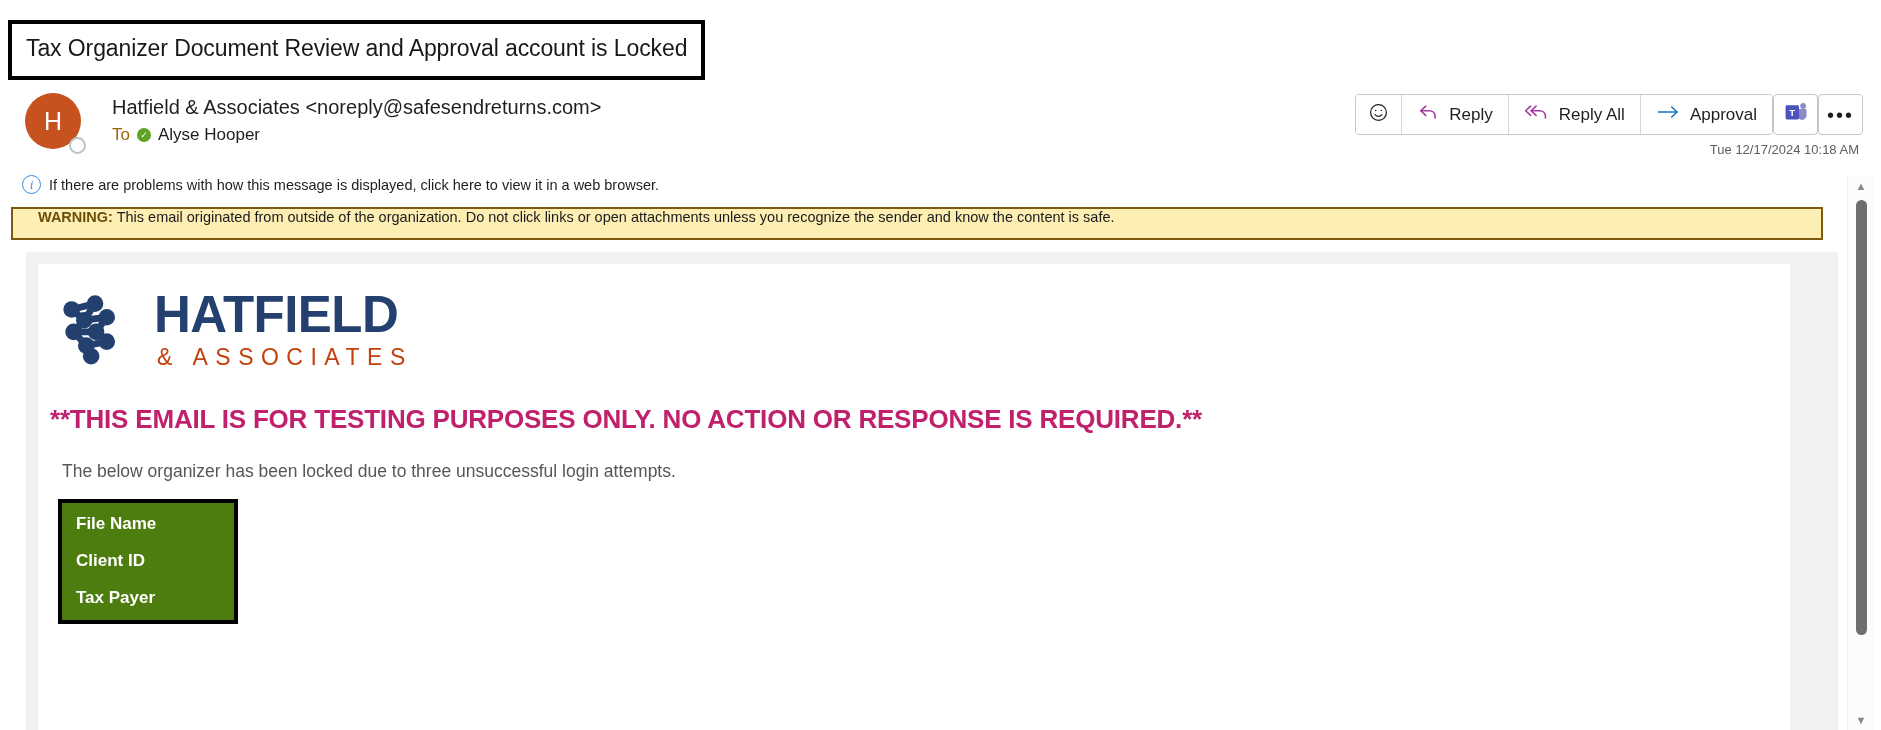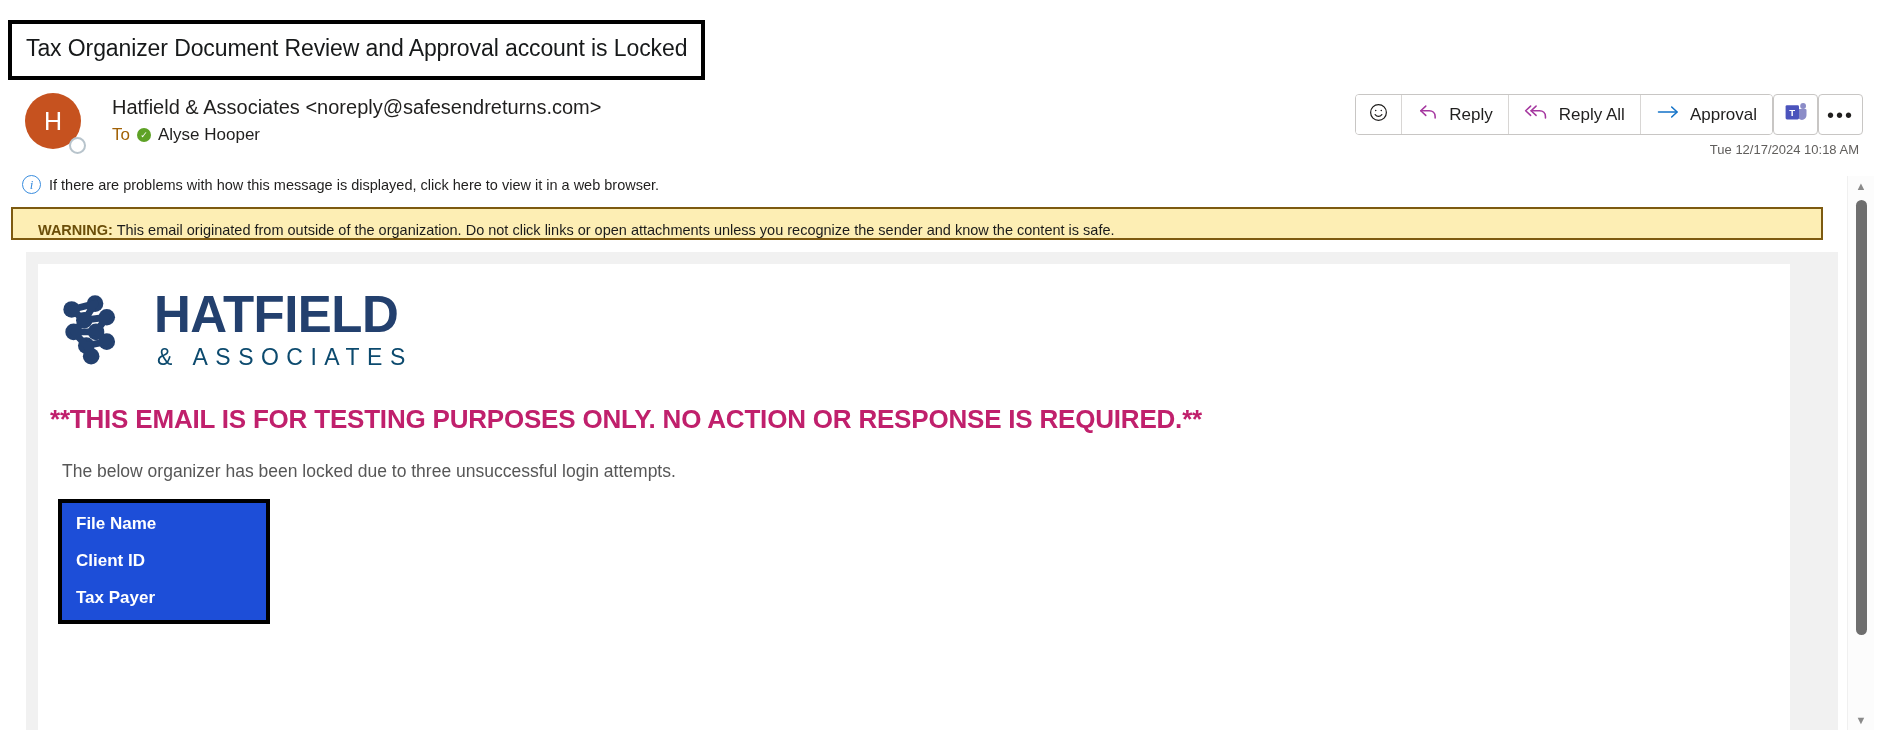--- a/index.html
+++ b/index.html
@@ -104,21 +104,21 @@
     display:flex;align-items:center;justify-content:center;
     font-size:13px;font-style:italic;font-family:"Liberation Serif",serif;
     box-sizing:border-box;flex:none;
   }
 
   
   #warning-banner{
     position:absolute;left:11px;top:207px;width:1812px;height:33px;
     background:#fdeeb4;border:2px solid #7d5a10;
     box-sizing:border-box;
-    display:flex;align-items:flex-end;padding-left:25px;
+    display:flex;align-items:flex-start;padding-left:25px;
   }
   #warning-text{font-size:14.5px;color:#1b1b1b;}
   #warning-label{font-weight:bold;color:#6b4e09;}
 
   
   #body-frame{
     position:absolute;left:11px;top:252px;width:1812px;height:478px;
     background:#f1f1f1;
     box-sizing:border-box;
     padding:12px 48px 0 12px;
@@ -137,21 +137,21 @@
     display:flex;align-items:center;gap:18px;
     margin-left:20px;
   }
   #logo-mark{flex:none;}
   #logo-words{display:flex;flex-direction:column;line-height:1;}
   #logo-main{
     font-size:51px;font-weight:bold;color:#23406e;
     letter-spacing:-0.5px;font-family:"Liberation Sans", sans-serif;
   }
   #logo-sub{
-    font-size:23px;font-weight:400;color:#0c4a6e;
+    font-size:23px;font-weight:400;color:#c2410c;
     letter-spacing:7.5px;margin-top:6px;margin-left:3px;text-align:right;
   }
 
   
   #testing-heading{
     margin:34px 0 0 12px;
     font-size:26px;font-weight:bold;color:#c0206c;
     letter-spacing:-0.2px;white-space:nowrap;
   }
   .body-para{
@@ -175,22 +175,22 @@
     font-size:17px;color:#585858;margin-bottom:17px;
   }
   .table-value:last-child{margin-bottom:0;}
   .redacted{
     display:inline-block;width:140px;height:15px;
     background:linear-gradient(90deg,#dcdcdc 0%,#cfcfcf 20%,#e2e2e2 38%,#cccccc 55%,#e5e5e5 72%,#d2d2d2 100%);
     filter:blur(3px);border-radius:2px;vertical-align:middle;
   }
   #label-box{
     position:absolute;left:8px;top:-4px;
-    width:212px;
-    background:#1d4ed8;
+    width:180px;
+    background:#4d7c0f;
     border:4px solid #000;
     box-sizing:border-box;
     padding:11px 0 12px 14px;
   }
   .table-label{
     font-size:17px;font-weight:bold;color:#fff;margin-bottom:17px;
   }
   .table-label:last-child{margin-bottom:0;}
 
   

